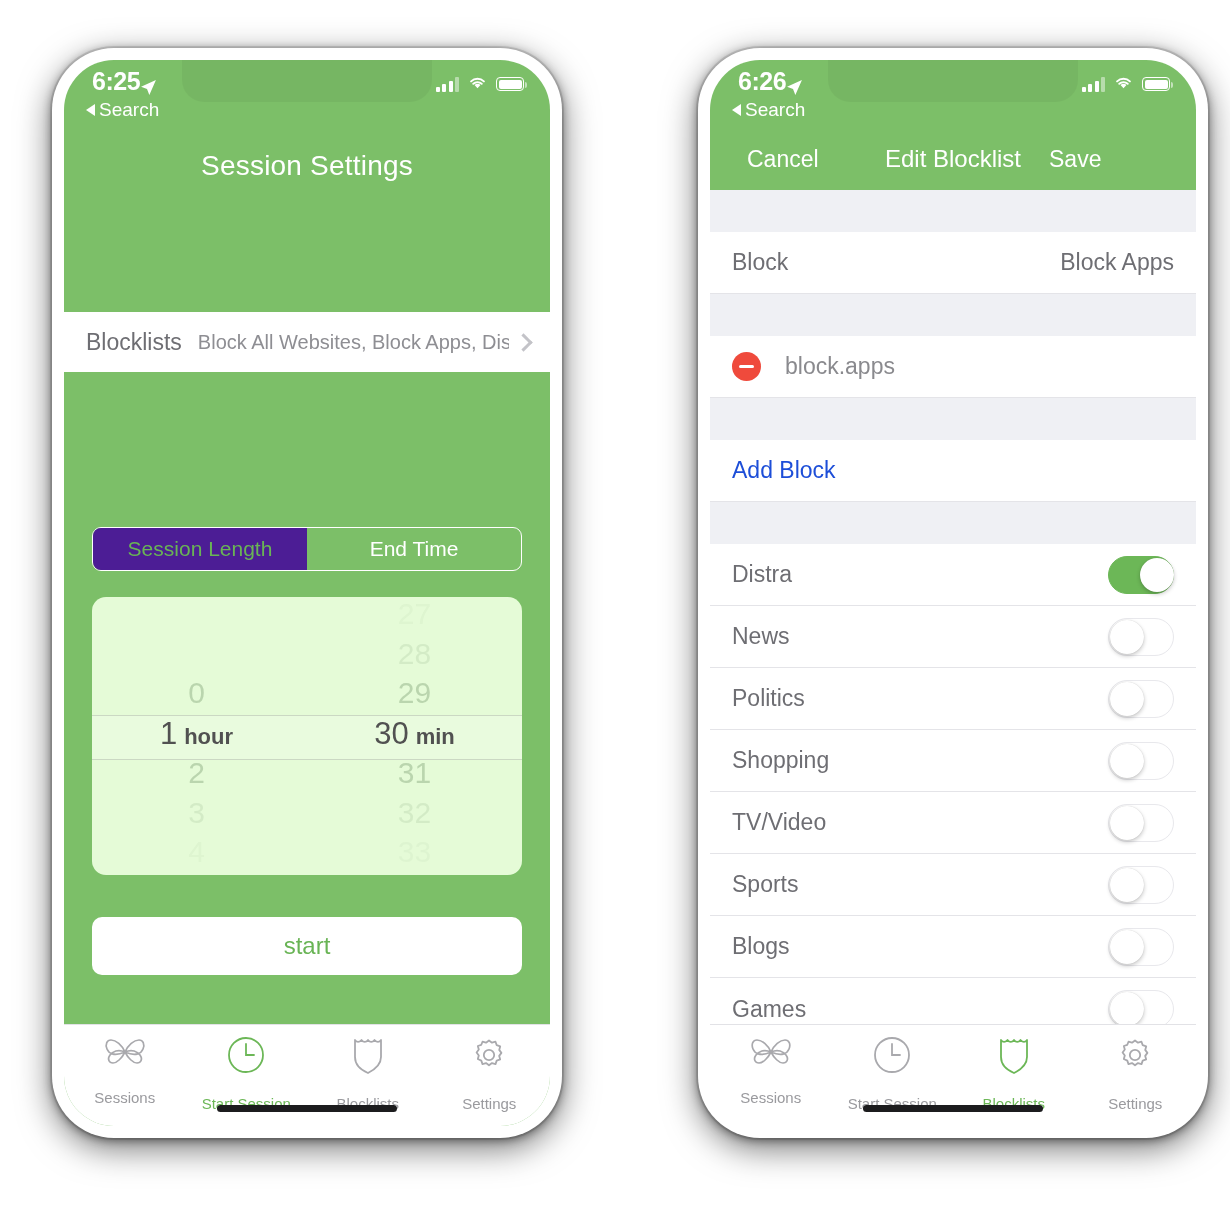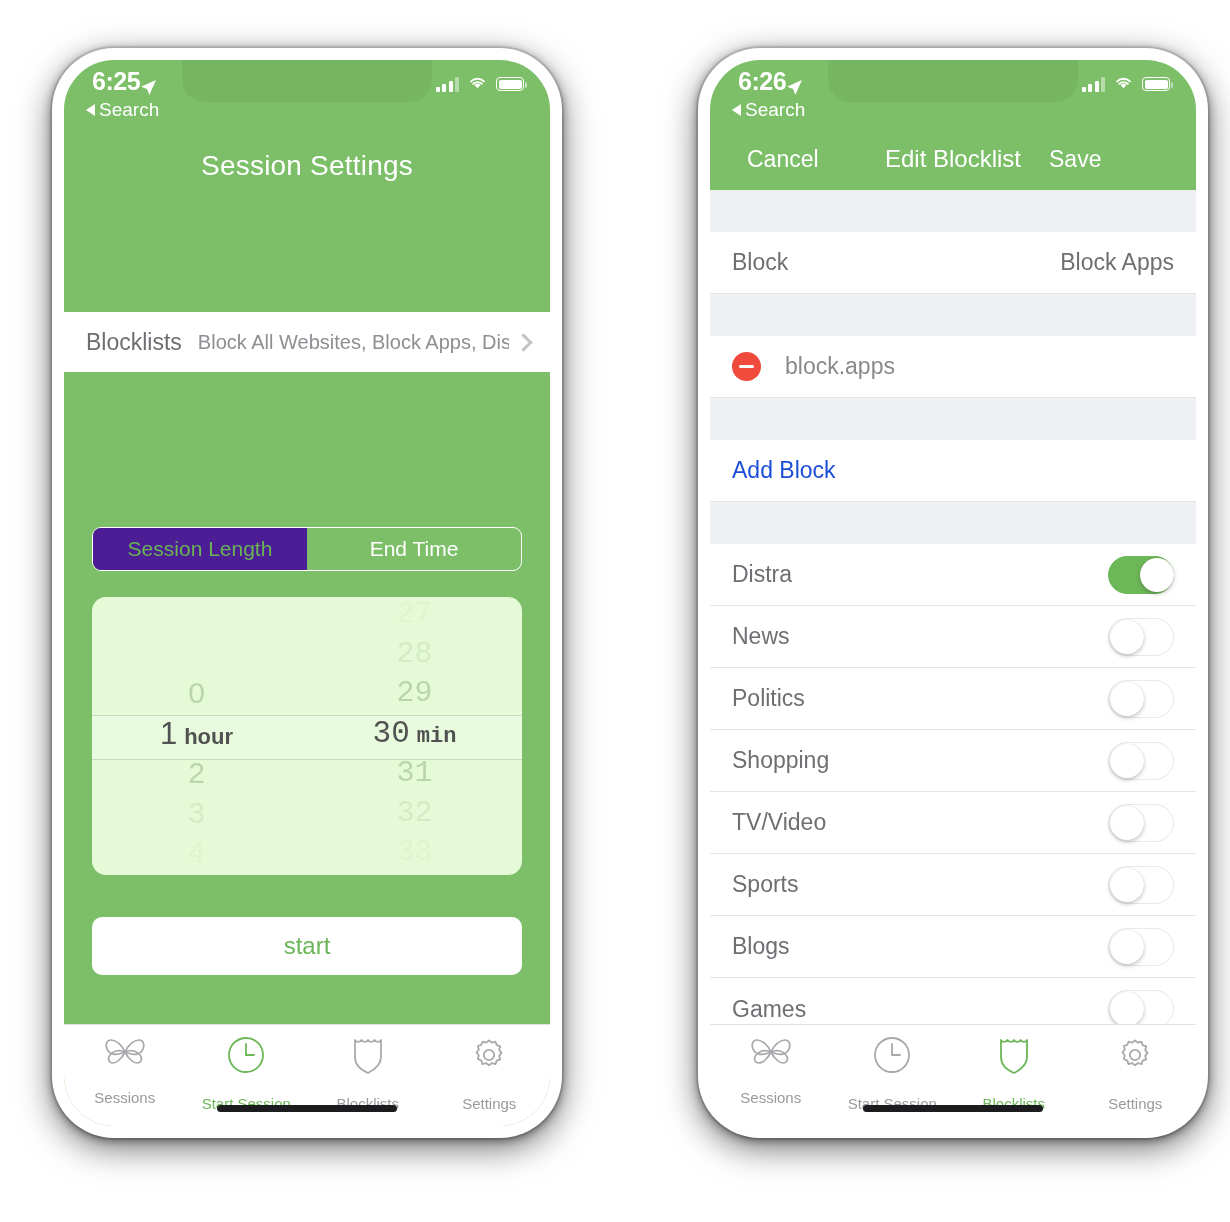--- a/index.html
+++ b/index.html
@@ -143,21 +143,21 @@
   .witem .num { font-size: 30px; }
   .witem .unit { font-size: 0; }
   .witem.sel { color:#2b2b2b; }
   .witem.sel .num { font-size: 31px; }
   .witem.sel .unit { font-size: 22px; font-weight: bold; }
   .witem.f1 { opacity: .55; }
   .witem.f2 { opacity: .22; }
   .witem.f3 { opacity: .09; }
   .wcol.hours { padding-right: 0; }
   .wcol.hours .witem { justify-content:center; padding-right: 6px; }
-  .wcol.mins .witem  { justify-content:center; padding-right: 0; font-family: Liberation Mono, monospace; }
+  .wcol.mins .witem  { justify-content:center; padding-right: 0; }
 
   .startbtn {
     position:absolute; left: 28px; right: 28px; top: 789px;
     height: 58px; background:#ffffff; border-radius: 10px;
     display:flex; align-items:center; justify-content:center;
     font-size: 24px; color:#69b455; cursor:pointer;
   }
 
   
   .tabbar {

